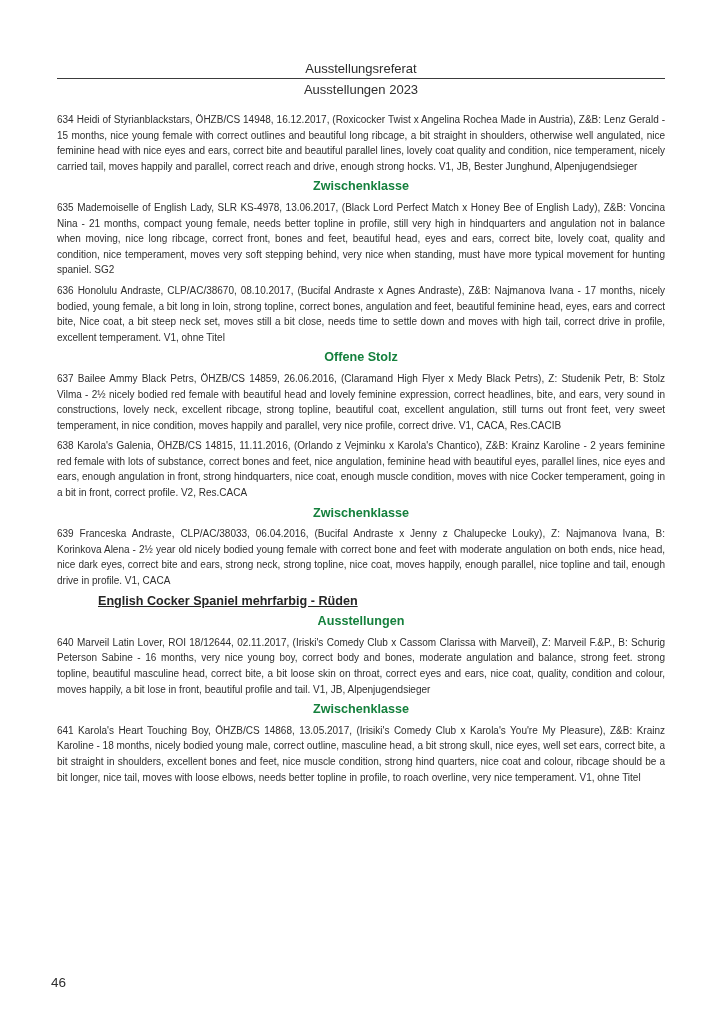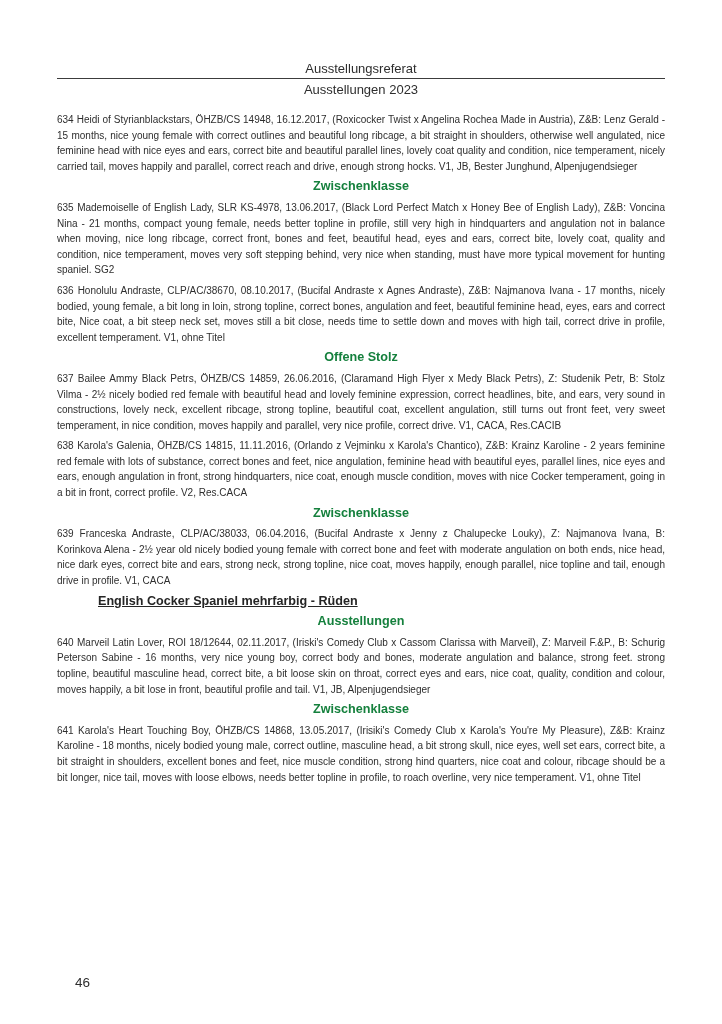--- a/index.html
+++ b/index.html
@@ -55,21 +55,21 @@
     font-size: 12.6px;
     line-height: 15.6px;
     font-weight: bold;
     color: #252525;
     text-decoration: underline;
     margin: 0 0 5px 0;
     padding-left: 41px;
   }
   .page-number {
     position: absolute;
-    left: 75px;
+    left: 51px;
     top: 975px;
     font-size: 13.5px;
     color: #2e2e2e;
   }
 </style>
 </head>
 <body>
 
 <div class="page">
   <div class="content">

